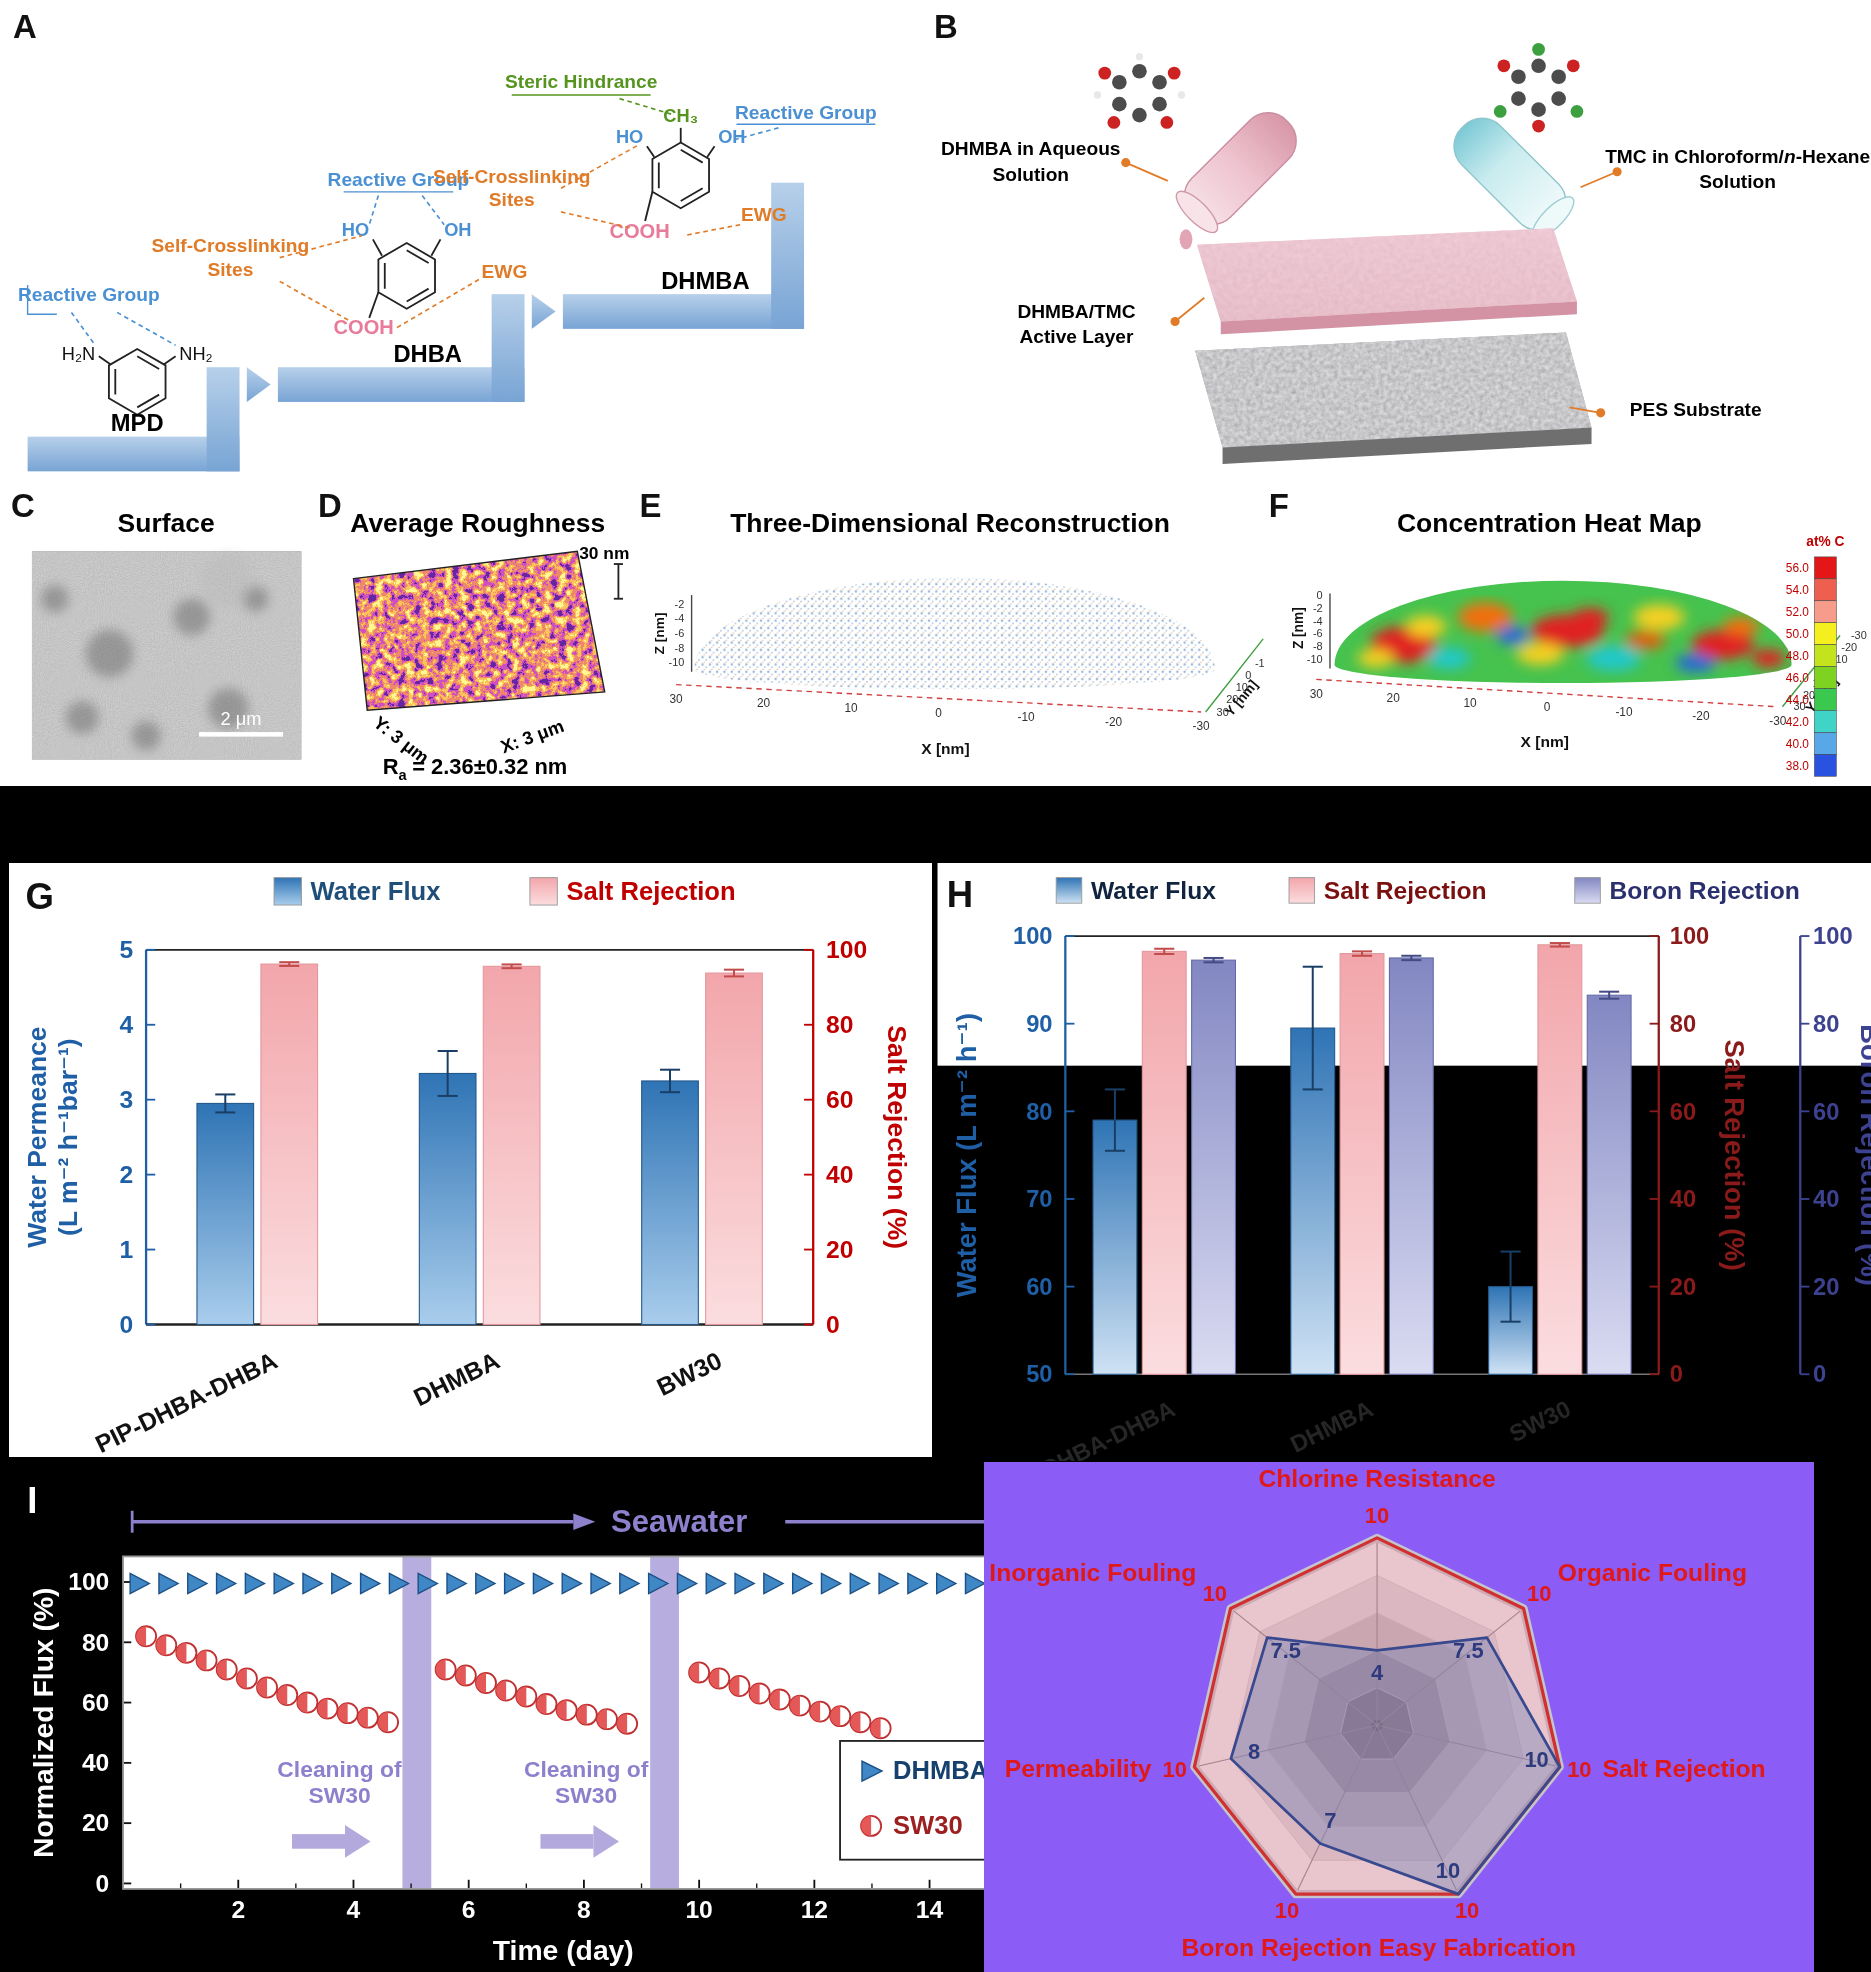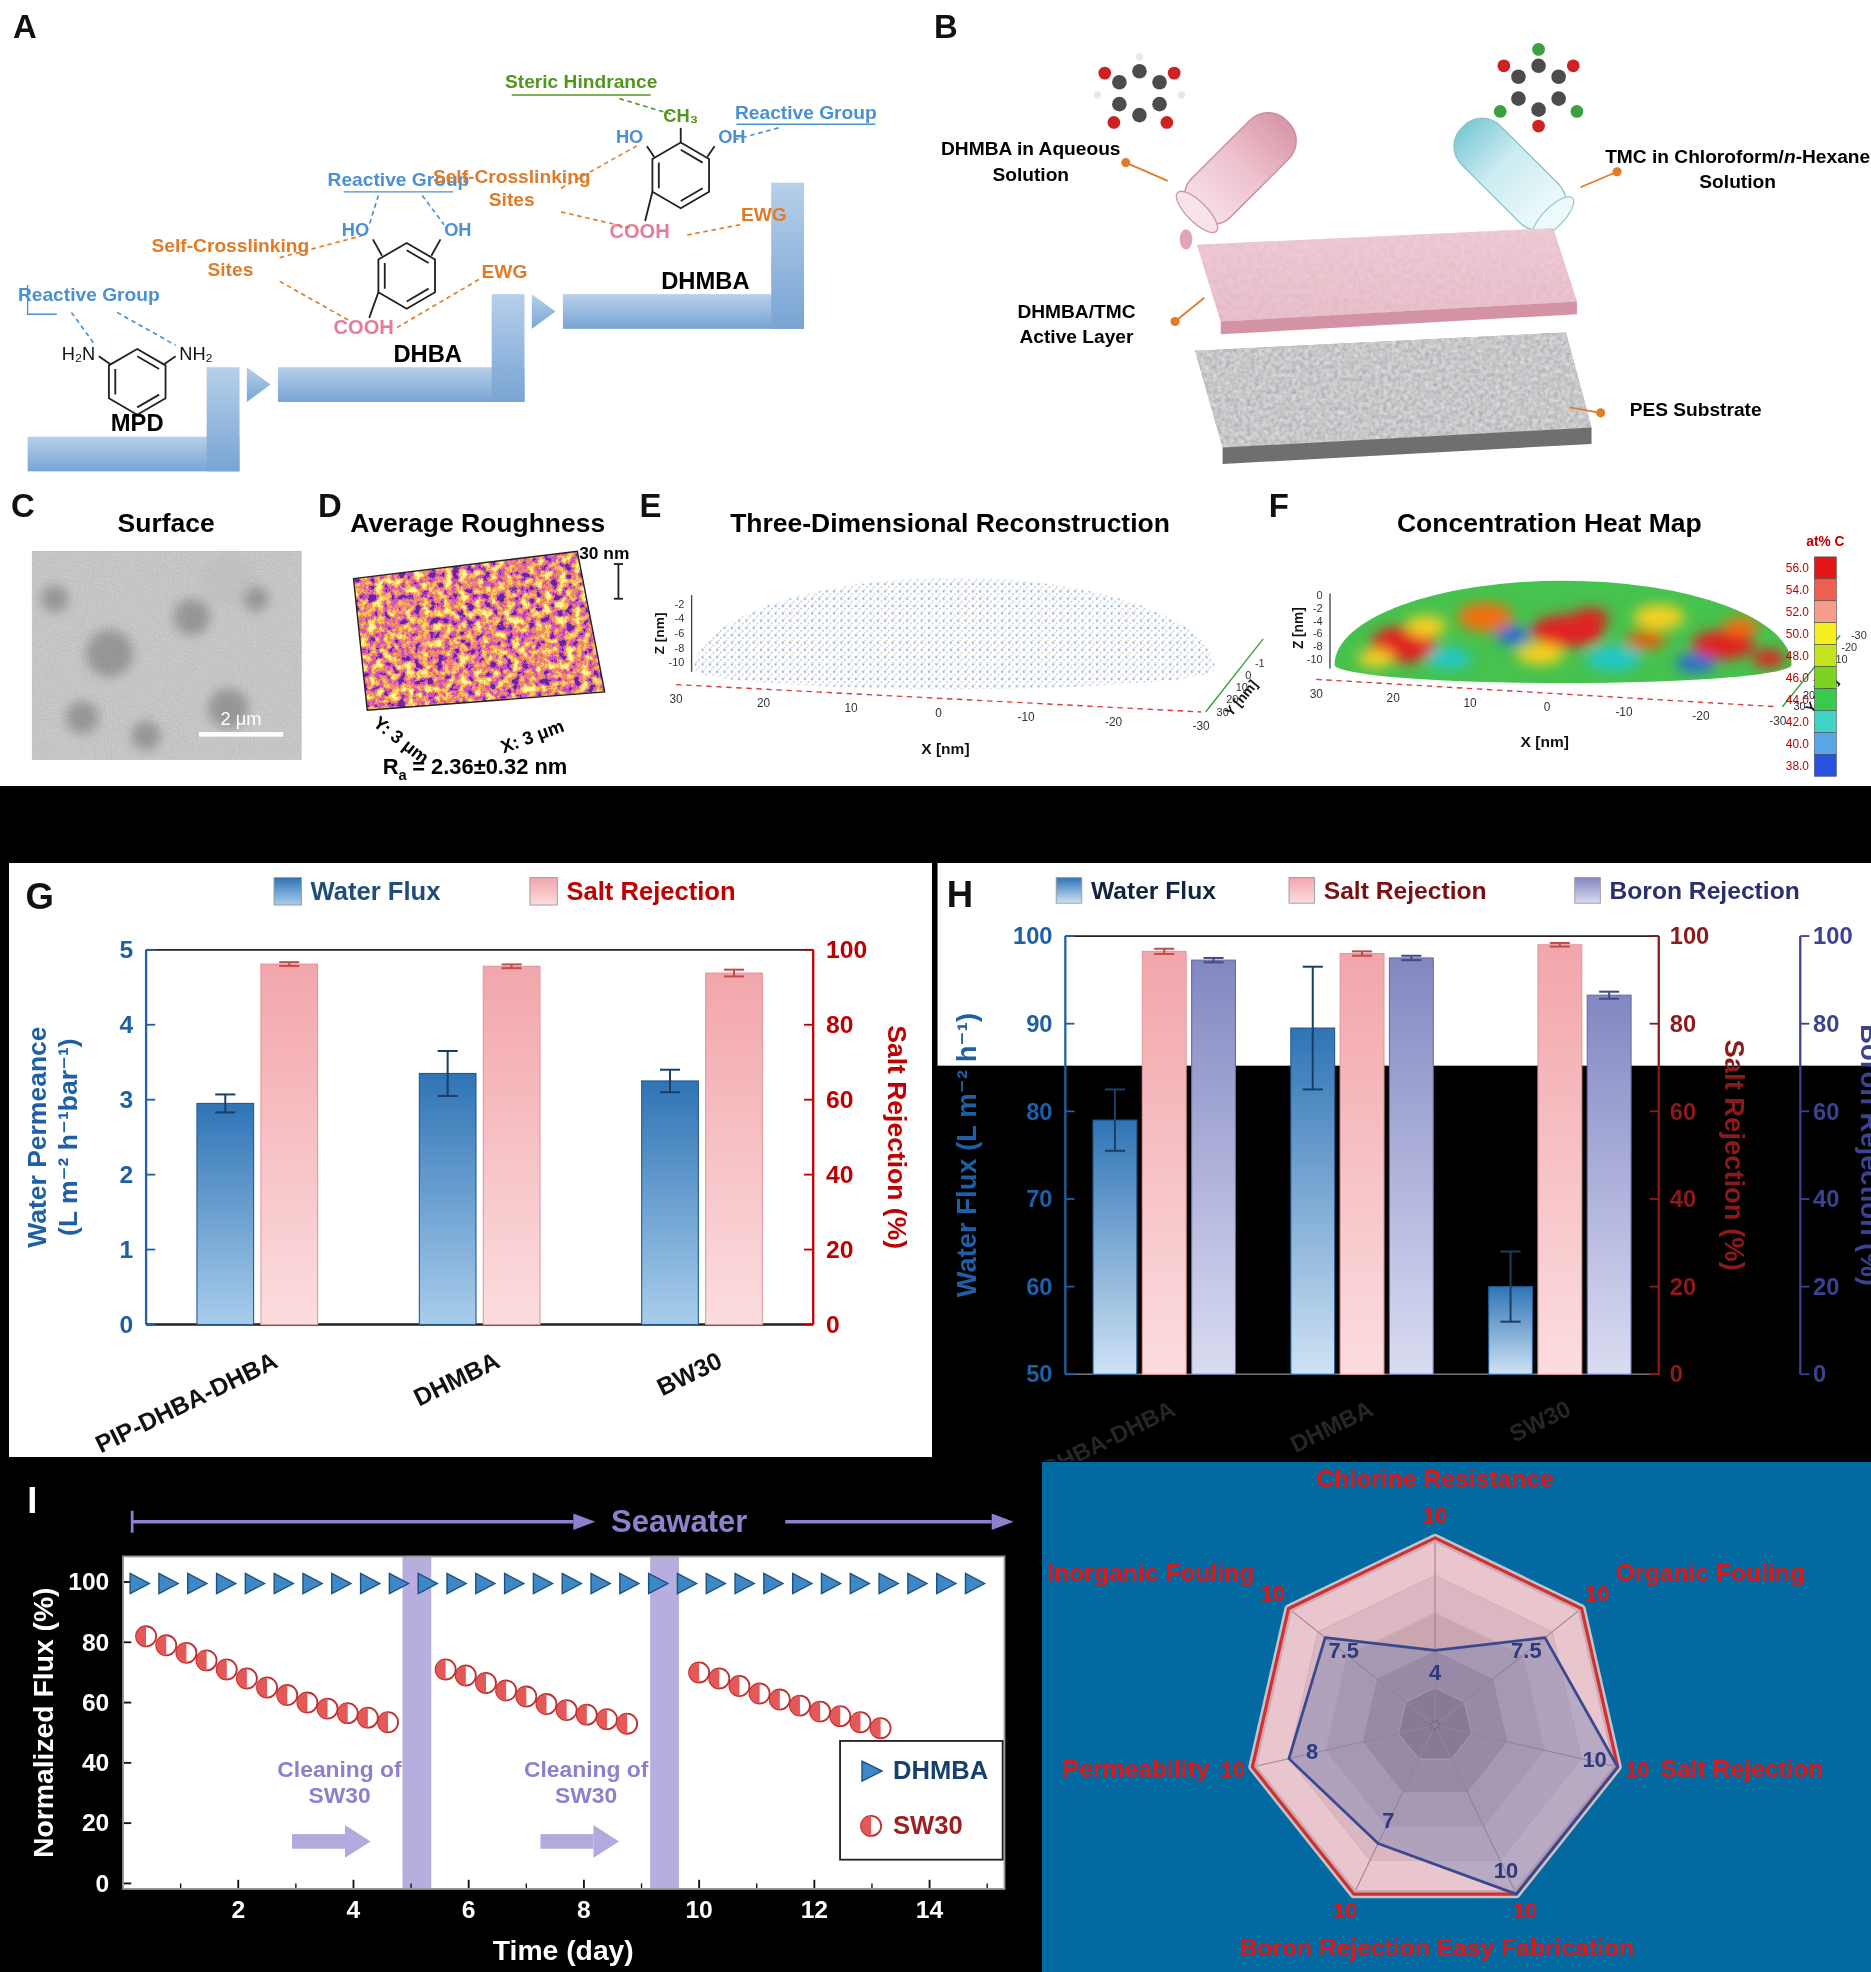--- a/index.html
+++ b/index.html
@@ -779,21 +779,21 @@
         <polygon points="630,382 630,418 658,400" fill="#b3a9dd"></polygon>
         <rect x="900" y="290" width="178" height="130" fill="#fff" stroke="#222" stroke-width="2"></rect>
         <path d="M924,312 L924,334 L946,323 Z" fill="#3f87c5" stroke="#1a4f85" stroke-width="1.5"></path>
         <text font-size="28" font-weight="bold" fill="#16406e" x="958" y="332">DHMBA</text>
         <circle cx="934" cy="383" r="11" fill="#fff" stroke="#c03030" stroke-width="2"></circle>
         <path d="M934,372 A11,11 0 0 0 934,394 Z" fill="#e45858"></path>
         <text font-size="28" font-weight="bold" fill="#9c2020" x="958" y="392">SW30</text>
       </svg>
   </div>
 
-  <div class="abs" style="left:1042px;top:1462px;width:830px;height:511px;background:#0369a1;">
+  <div class="abs" style="left:984px;top:1462px;width:830px;height:511px;background:#8b5cf6;">
     <svg id="chart-j" width="830" height="511" viewBox="0 0 908 559">
         <polygon points="430,83 590.275453905946,160.18459061895965 629.8602219972738,333.6167914610445 518.9461665190995,472.6986179199959 341.0538334809005,472.69861791999585 230.13977800272616,333.6167914610445 269.72454609405384,160.18459061895965" fill="#ececef" stroke="#c9c9cf" stroke-width="1"></polygon>
         <polygon points="430,124 558.2203631247569,185.7476724951677 589.8881775978191,324.49343316883557 501.15693321527954,435.75889433599673 358.8430667847204,435.75889433599673 270.1118224021809,324.49343316883557 301.7796368752431,185.74767249516773" fill="#d9d9de" stroke="#c9c9cf" stroke-width="1"></polygon>
         <polygon points="430,165 526.1652723435677,211.31075437137577 549.9161331983643,315.3700748766267 483.3676999114597,398.81917075199755 376.6323000885403,398.81917075199755 310.0838668016357,315.3700748766267 333.83472765643234,211.3107543713758" fill="#bfbfc6" stroke="#c9c9cf" stroke-width="1"></polygon>
         <polygon points="430,206 494.11018156237844,236.87383624758385 509.94408879890955,306.2467165844178 465.57846660763977,361.87944716799836 394.42153339236023,361.87944716799836 350.05591120109045,306.2467165844178 365.88981843762156,236.87383624758388" fill="#9a9aa2" stroke="#c9c9cf" stroke-width="1"></polygon>
         <polygon points="430,247 462.0550907811892,262.43691812379194 469.9720443994548,297.1233582922089 447.7892333038199,324.9397235839992 412.2107666961801,324.9397235839992 390.0279556005452,297.1233582922089 397.9449092188108,262.43691812379194" fill="#70707a" stroke="#c9c9cf" stroke-width="1"></polygon>
         <circle cx="430" cy="288" r="6" fill="#4a4a50"></circle>
         <line x1="430" y1="288" x2="430" y2="83" stroke="#8a8a92" stroke-width="1.2"></line>
         <line x1="430" y1="288" x2="590.275453905946" y2="160.18459061895965" stroke="#8a8a92" stroke-width="1.2"></line>
         <line x1="430" y1="288" x2="629.8602219972738" y2="333.6167914610445" stroke="#8a8a92" stroke-width="1.2"></line>

